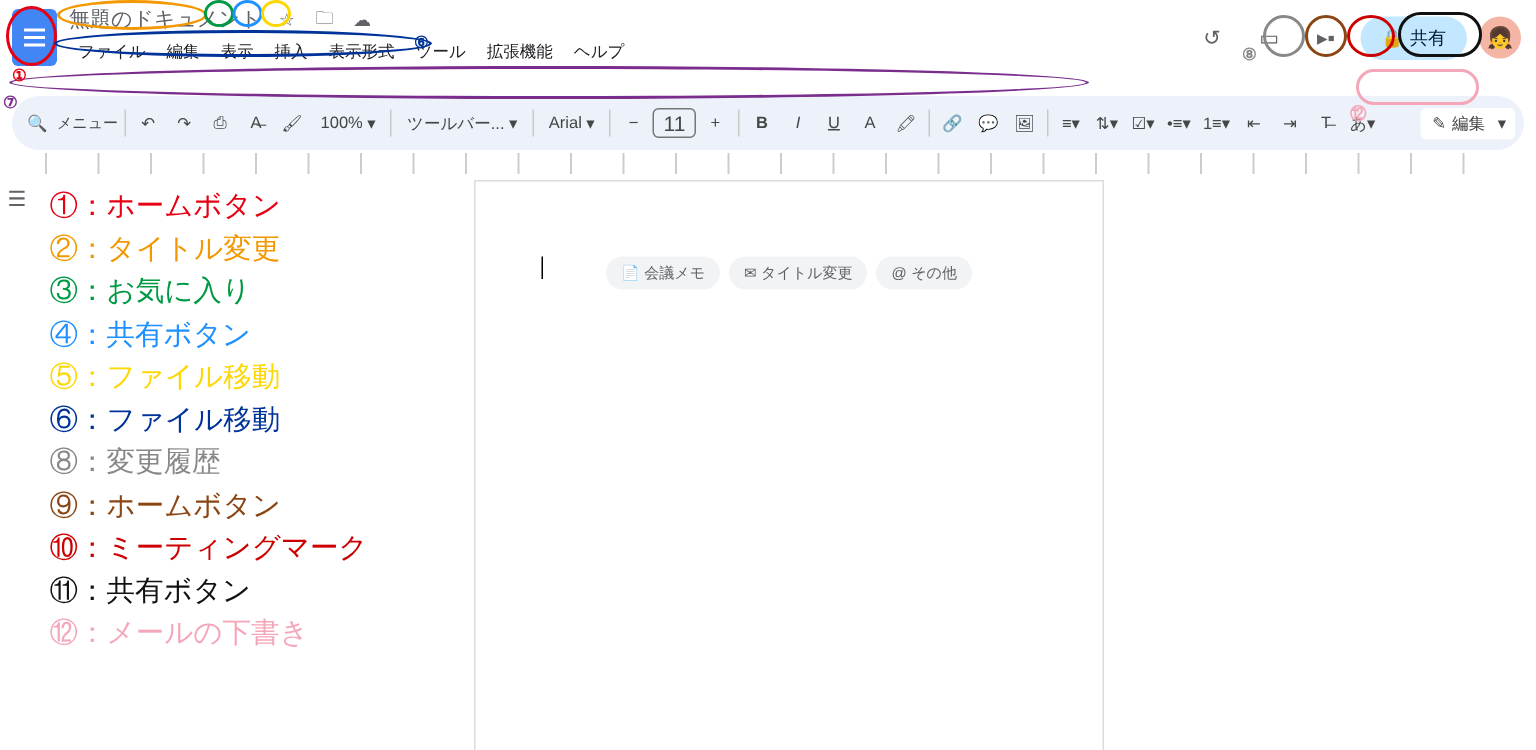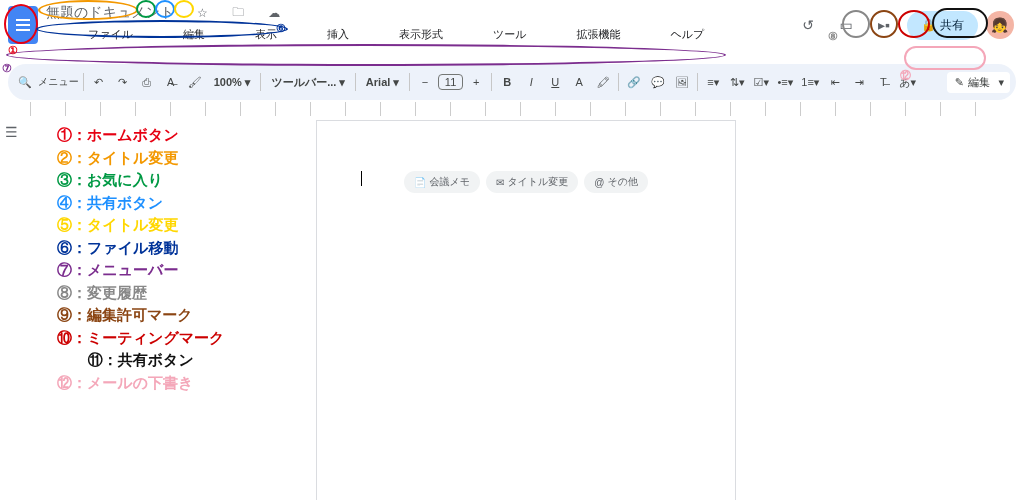--- a/index.html
+++ b/index.html
@@ -2,53 +2,53 @@
 <html><head>
 <meta charset="utf-8">
 <style>
 * { margin: 0; padding: 0; box-sizing: border-box; }
 body { font-family: Arial, sans-serif; background: #fff; width: 1024px; height: 500px; overflow: hidden; position: relative; }
 
 
 .header { position: relative; height: 64px; background: #fff; }
 .docs-icon { position: absolute; left: 8px; top: 6px; width: 30px; height: 38px; background: #4285f4; border-radius: 4px; display: flex; align-items: center; justify-content: center; }
 .docs-icon::before { content: ''; width: 14px; height: 2px; background: #fff; box-shadow: 0 5px 0 #fff, 0 -5px 0 #fff; }
-.title-area { position: absolute; left: 46px; top: 4px; display: flex; align-items: center; gap: 20px; }
+.title-area { position: absolute; left: 46px; top: 4px; display: flex; align-items: center; gap: 9px; }
 .doc-title { font-size: 14px; color: #5f6368; }
 .mini-icon { width: 16px; height: 16px; display: inline-flex; align-items: center; justify-content: center; color: #5f6368; font-size: 12px; }
 .menubar { position: absolute; left: 46px; top: 24px; display: flex; gap: 2px; }
-.menubar span { font-size: 11px; color: #202124; padding: 3px 6px; cursor: pointer; margin-left: 36px; }
+.menubar span { font-size: 11px; color: #202124; padding: 3px 6px; cursor: pointer; }
 
 .right-header { position: absolute; right: 10px; top: 10px; display: flex; align-items: center; gap: 8px; }
 .circle-btn { width: 30px; height: 30px; border-radius: 50%; display: flex; align-items: center; justify-content: center; color: #5f6368; font-size: 14px; cursor: pointer; }
 .share-btn { background: #c2e7ff; border-radius: 20px; padding: 6px 14px; font-size: 12px; color: #001d35; display: flex; align-items: center; gap: 4px; cursor: pointer; }
 .avatar { width: 28px; height: 28px; border-radius: 50%; background: #f4b5a5; display: flex; align-items: center; justify-content: center; font-size: 14px; }
 
 
 .toolbar { height: 36px; background: #edf2fa; border-radius: 20px; margin: 0 8px; display: flex; align-items: center; padding: 0 6px; gap: 2px; font-size: 11px; color: #444746; position: relative; }
 .tool-btn { min-width: 22px; height: 24px; display: flex; align-items: center; justify-content: center; cursor: pointer; border-radius: 4px; padding: 0 3px; }
 .tool-sep { width: 1px; height: 18px; background: #c7c7c7; margin: 0 2px; }
-.tool-select { padding: 0 6px; display: flex; align-items: center; gap: 3px; cursor: pointer; font-weight: bold; }
-.font-size-box { border: 1px solid #747775; border-radius: 4px; padding: 1px 6px; font-size: 11px; }
+.tool-select { padding: 0 6px; display: flex; align-items: center; gap: 3px; cursor: pointer; }
+.font-size-box { border: 1px solid #747775; border-radius: 4px; padding: 1px 6px; font-size: 14px; }
 .edit-mode { position: absolute; right: 6px; background: #fff; border-radius: 4px; padding: 3px 20px 3px 8px; display: flex; align-items: center; gap: 4px; font-size: 11px; }
 .collapse-btn { width: 22px; height: 22px; border-radius: 50%; display: flex; align-items: center; justify-content: center; cursor: pointer; margin-left: 38px; }
 
 
 .ruler { height: 14px; margin: 2px 20px 0; position: relative; font-size: 7px; color: #80868b; background: linear-gradient(to right, #ccc 0, #ccc 1px, transparent 1px); background-size: 35px 100%; background-position: 290px 0; }
 
 
 .main { display: flex; height: calc(100% - 116px); position: relative; }
 .sidebar-left { width: 28px; padding-top: 8px; display: flex; justify-content: center; }
 .outline-icon { width: 18px; height: 18px; color: #5f6368; cursor: pointer; font-size: 14px; }
 
-.legend { position: absolute; left: 57px; top: 8px; font-size: 15px; font-weight: bold; line-height: 1.5; z-index: 5; }
+.legend { position: absolute; left: 33px; top: 8px; font-size: 19px; font-weight: normal; line-height: 1.5; z-index: 5; }
 .legend div { white-space: nowrap; }
 .c1{color:#e60012;} .c2{color:#f39800;} .c3{color:#009944;} .c4{color:#1e90ff;}
 .c5{color:#ffd700;} .c6{color:#003399;} .c7{color:#7b2d8e;} .c8{color:#888;}
-.c9{color:#8b4513;} .c10{color:#c00;} .c11{color:#111;text-align:center;} .c12{color:#f4a7b9;}
+.c9{color:#8b4513;} .c10{color:#c00;} .c11{color:#111;} .c12{color:#f4a7b9;}
 .page-wrap { flex: 1; display: flex; justify-content: center; overflow: hidden; padding-top: 4px; }
 .page { width: 420px; min-height: 580px; background: #fff; border: 1px solid #dadce0; padding: 50px 38px; position: relative; }
 .cursor { position: absolute; left: 44px; top: 50px; width: 1px; height: 15px; background: #000; }
 .chips { display: flex; gap: 6px; justify-content: center; margin-top: 0; }
 .chip { background: #f1f3f4; border-radius: 12px; padding: 4px 10px; font-size: 10px; color: #5f6368; display: flex; align-items: center; gap: 3px; cursor: pointer; }
 
 
 .ann { position: absolute; border: 2.5px solid; border-radius: 50%; pointer-events: none; z-index: 10; }
 .num-badge { position: absolute; font-size: 11px; font-weight: bold; z-index: 11; pointer-events: none; }
 </style>
@@ -160,25 +160,24 @@
 <div class="main">
   <div class="sidebar-left">
     <div class="outline-icon">☰</div>
   </div>
 
   <div class="legend">
     <div class="c1">①：ホームボタン</div>
     <div class="c2">②：タイトル変更</div>
     <div class="c3">③：お気に入り</div>
     <div class="c4">④：共有ボタン</div>
-    <div class="c5">⑤：タイトル変更</div>
+    <div class="c5">⑤：ファイル移動</div>
     <div class="c6">⑥：ファイル移動</div>
-    <div class="c7">⑦：メニューバー</div>
     <div class="c8">⑧：変更履歴</div>
-    <div class="c9">⑨：編集許可マーク</div>
+    <div class="c9">⑨：ホームボタン</div>
     <div class="c10">⑩：ミーティングマーク</div>
     <div class="c11">⑪：共有ボタン</div>
     <div class="c12">⑫：メールの下書き</div>
   </div>
 
   <div class="page-wrap">
     <div class="page">
       <div class="cursor"></div>
       <div class="chips">
         <div class="chip">

